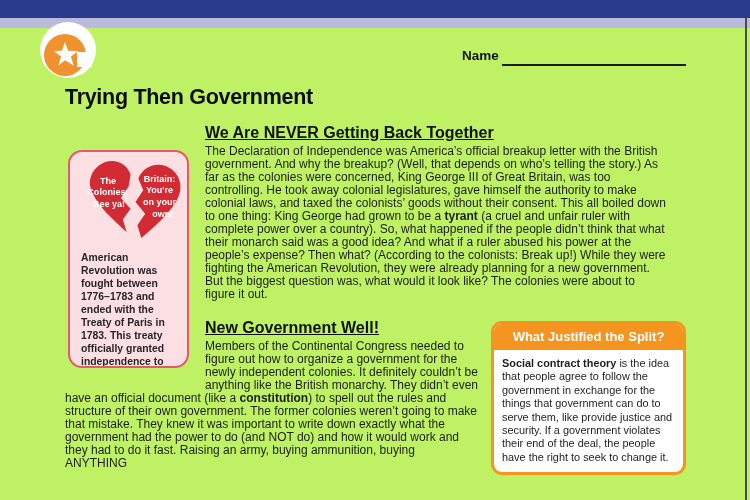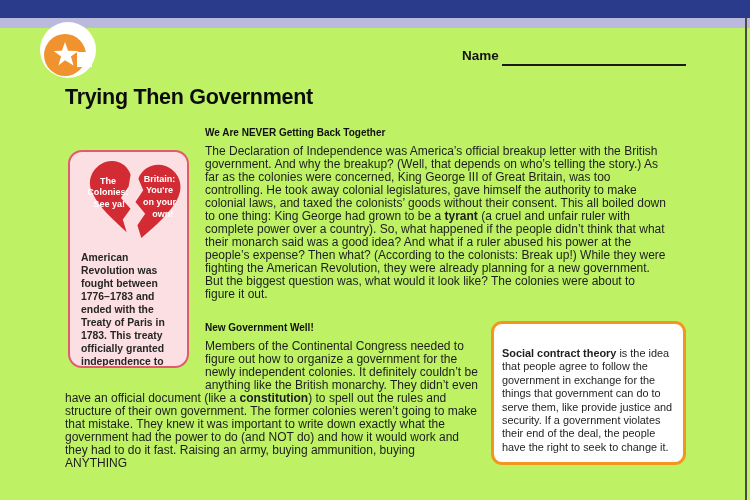--- a/index.html
+++ b/index.html
@@ -37,22 +37,22 @@
     position: absolute; left: 65px; top: 85px;
     font-size: 21.5px; font-weight: 800; letter-spacing: -0.3px;
     color: #0c0c0c;
   }
 
   .content {
     position: absolute; left: 65px; top: 124px;
     width: 621px;
   }
   .content h2 {
-    font-size: 10px; line-height: 17px; font-weight: 800;
-    color: #101010; margin: 0 0 4px 0;
+    font-size: 16px; line-height: 17px; font-weight: 800;
+    color: #101010; margin: 0 0 4px 0; text-decoration: underline;
   }
   .content h2.second { margin-top: 18px; }
   .content p.body {
     font-size: 12px; line-height: 13px; color: #1d1d1d;
     margin: 0;
   }
   .content p.first { margin-right: 18px; }
   .content b { font-weight: 700; }
 
   
@@ -82,21 +82,21 @@
     border: 3px solid #f5941f;
     border-radius: 11px;
     overflow: hidden;
   }
   .split-box-header {
     background: #f5941f; color: #ffffff;
     font-size: 13px; font-weight: 800;
     text-align: center; padding: 5px 4px 6px 4px;
   }
   .split-box-body {
-    padding: 23px 8px 8px 8px;
+    padding: 7px 8px 8px 8px;
     font-size: 10.9px; line-height: 13.4px; color: #1f1f1f;
   }
 </style>
 </head>
 <body>
 
 <div class="page">
 
   <div class="topbar"></div>
   <div class="accentbar"></div>
@@ -133,20 +133,21 @@
           <tspan x="85" dy="12">own!</tspan>
         </text>
       </svg>
       <p class="heart-caption">American Revolution was fought between 1776–1783 and ended with the Treaty of Paris in 1783. This treaty officially granted independence to the 13 colonies.</p>
     </div>
 
     <h2>We Are NEVER Getting Back Together</h2>
     <p class="body first"><span>The Declaration of Independence was America’s official breakup letter with the British government. And why the breakup? (Well, that depends on who’s telling the story.) As far as the colonies were concerned, King George III of Great Britain, was too controlling. He took away colonial legislatures, gave himself the authority to make colonial laws, and taxed the colonists’ goods without their consent. This all boiled down to one thing: King George had grown to be a </span><b>tyrant</b><span> (a cruel and unfair ruler with complete power over a country). So, what happened if the people didn’t think that what their monarch said was a good idea? And what if a ruler abused his power at the people’s expense? Then what? (According to the colonists: Break up!) While they were fighting the American Revolution, they were already planning for a new government. But the biggest question was, what would it look like? The colonies were about to figure it out.</span></p>
 
     <aside class="split-box">
+      <div class="split-box-header">What Justified the Split?</div>
       <div class="split-box-body"><b>Social contract theory</b><span> is the idea that people agree to follow the government in exchange for the things that government can do to serve them, like provide justice and security. If a government violates their end of the deal, the people have the right to seek to change it.</span></div>
     </aside>
 
     <h2 class="second">New Government Well!</h2>
     <p class="body"><span>Members of the Continental Congress needed to figure out how to organize a government for the newly independent colonies. It definitely couldn’t be anything like the British monarchy. They didn’t even have an official document (like a </span><b>constitution</b><span>) to spell out the rules and structure of their own government. The former colonies weren’t going to make that mistake. They knew it was important to write down exactly what the government had the power to do (and NOT do) and how it would work and they had to do it fast. Raising an army, buying ammunition, buying ANYTHING</span></p>
 
   </div>
 </div>
 
 </body></html>

